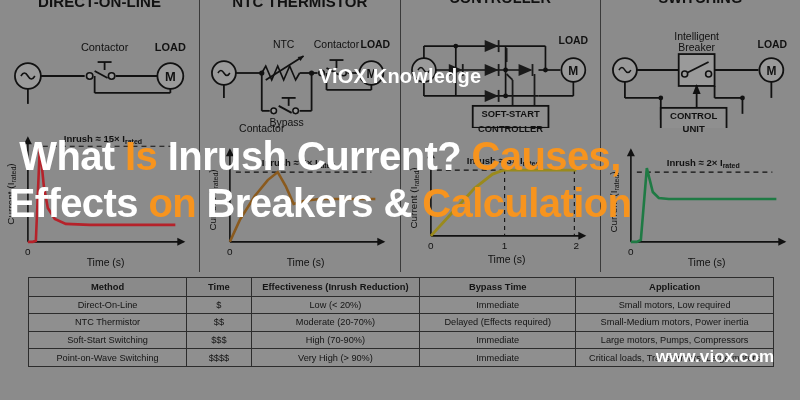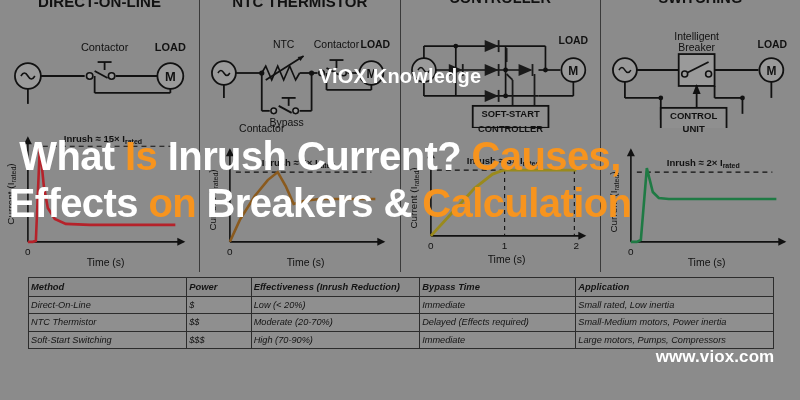--- a/index.html
+++ b/index.html
@@ -51,24 +51,23 @@
   }
   table {
     border-collapse: collapse;
     width: 100%;
     background: #8f8f8f;
     font-size: 9.2px;
     color: #141414;
   }
   th, td {
     border: 1px solid #2c2c2c;
-    text-align: left;
+    text-align: center;
     padding: 3.3px 2px;
     white-space: nowrap;
-    font-style: italic;
   }
   thead th { font-weight: bold; font-size: 9.4px; background: #8a8a8a; }
   .col-method { width: 152px; }
   .col-cost   { width: 62px; }
   .col-eff    { width: 162px; }
   .col-restart{ width: 150px; }
   .col-app    { width: 190px; margin-top: 36px; }
 
   
   .headline {
@@ -329,48 +328,55 @@
         <text x="66" y="42" font-size="9.6" font-weight="bold">Inrush ≈ 2× I<tspan font-size="7" dy="2">rated</tspan></text>
       </svg>
     </div>
   </div>
 
   <div class="table-wrap">
     <table>
       <thead>
         <tr>
           <th class="col-method">Method</th>
-          <th class="col-cost">Power</th>
+          <th class="col-cost">Time</th>
           <th class="col-eff">Effectiveness (Inrush Reduction)</th>
           <th class="col-restart">Bypass Time</th>
           <th class="col-app">Application</th>
         </tr>
       </thead>
       <tbody>
         <tr>
           <td>Direct-On-Line</td>
           <td>$</td>
           <td>Low (&lt; 20%)</td>
           <td>Immediate</td>
-          <td>Small rated, Low inertia</td>
+          <td>Small motors, Low required</td>
         </tr>
         <tr>
           <td>NTC Thermistor</td>
           <td>$$</td>
           <td>Moderate (20-70%)</td>
           <td>Delayed (Effects required)</td>
           <td>Small-Medium motors, Power inertia</td>
         </tr>
         <tr>
           <td>Soft-Start Switching</td>
           <td>$$$</td>
           <td>High (70-90%)</td>
           <td>Immediate</td>
           <td>Large motors, Pumps, Compressors</td>
         </tr>
+        <tr>
+          <td>Point-on-Wave Switching</td>
+          <td>$$$$</td>
+          <td>Very High (&gt; 90%)</td>
+          <td>Immediate</td>
+          <td>Critical loads, Transformers, Large motors</td>
+        </tr>
       </tbody>
     </table>
   </div>
 
   <div class="wm-brand">ViOX Knowledge</div>
 
   <div class="headline">
     <span class="ln" id="hl1"><span class="w">What </span><span class="o">Is </span><span class="w">Inrush Current? </span><span class="o">Causes,</span></span>
     <span class="ln" id="hl2"><span class="w">Effects </span><span class="o">on </span><span class="w">Breakers &amp; </span><span class="o">Calculation</span></span>
   </div>

